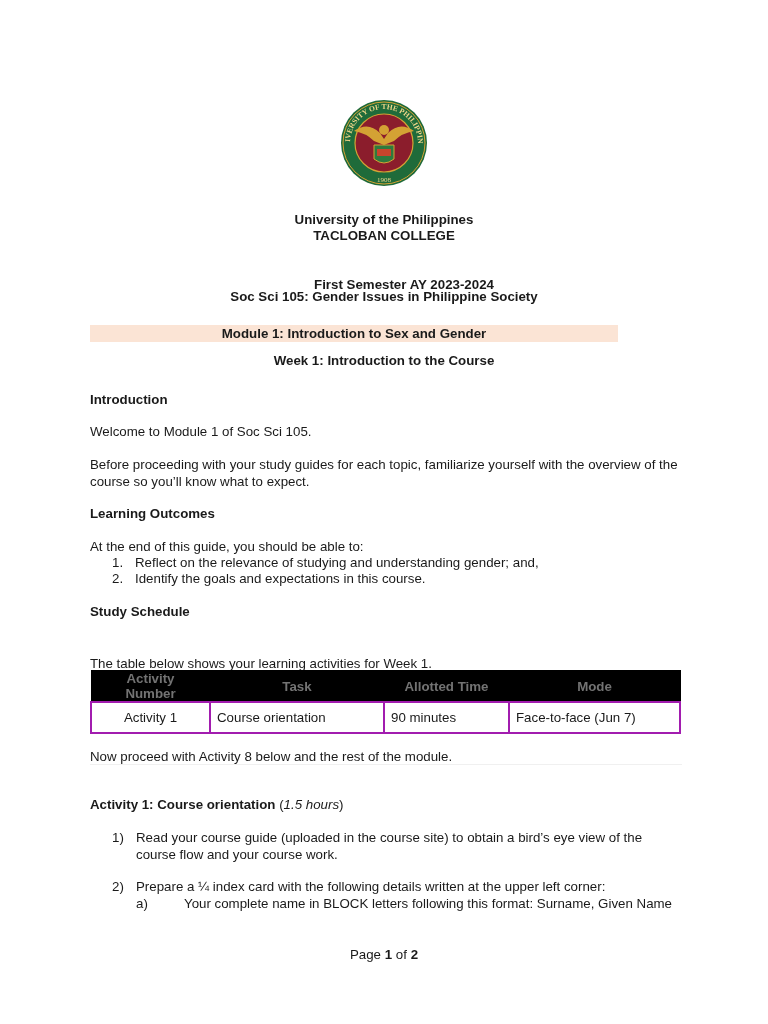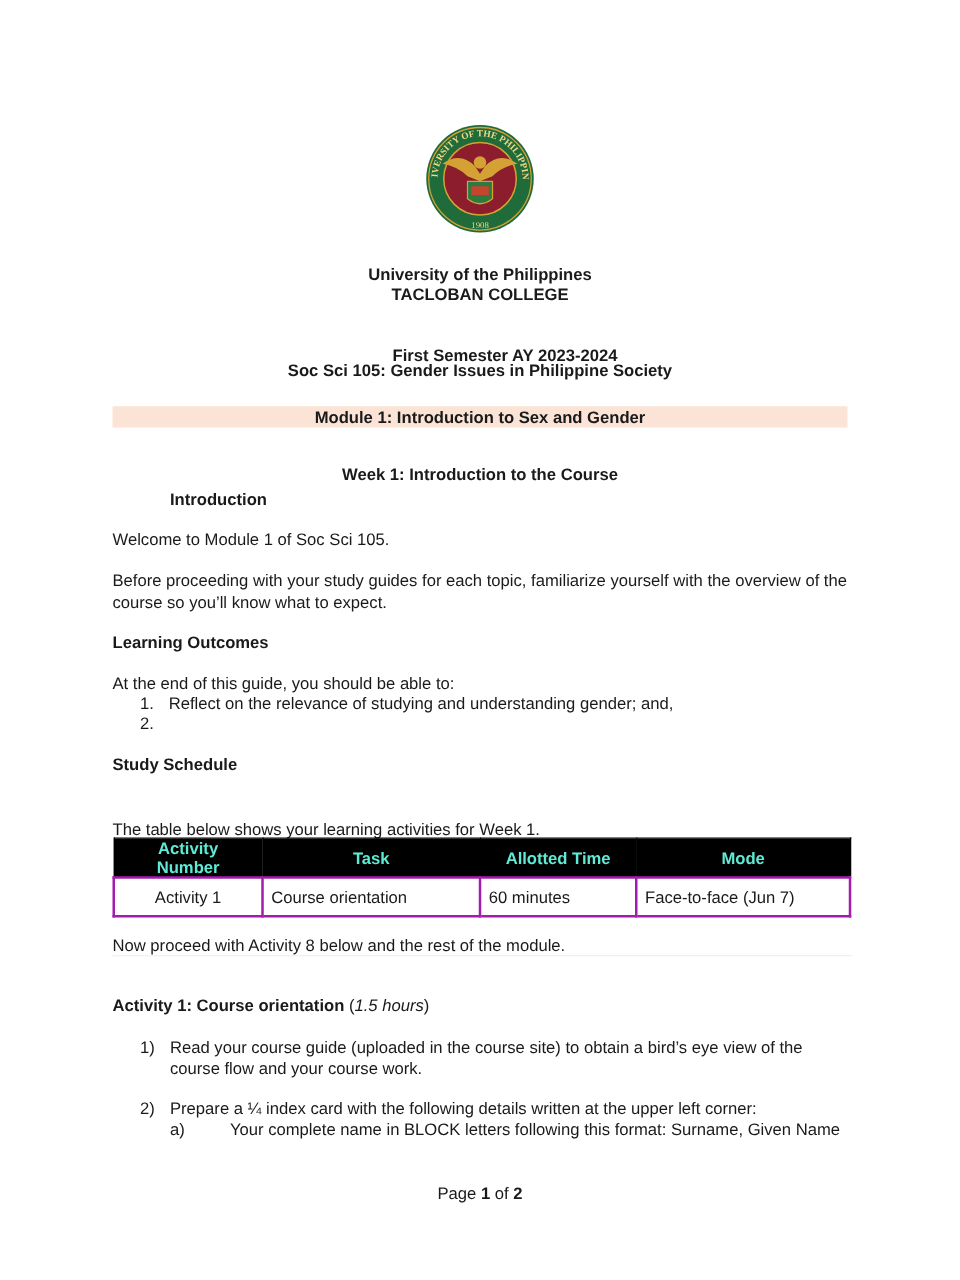--- a/index.html
+++ b/index.html
@@ -8,32 +8,32 @@
 
     .abs { position: absolute; }
     .center { left: 0; width: 768px; text-align: center; }
     .bold { font-weight: bold; }
 
     
     #seal { left: 340px; top: 99px; width: 88px; height: 88px; }
 
     .line { line-height: 16px; white-space: nowrap; }
 
-    #module-banner { left: 90px; top: 325px; width: 588px; height: 17px; background: #fbe4d5; }
+    #module-banner { left: 90px; top: 325px; width: 528px; height: 17px; background: #fbe4d5; }
     #module-banner span { display: block; text-align: center; line-height: 17px; font-weight: bold; }
 
     .para { left: 90px; width: 592px; line-height: 16.5px; }
 
     ol.outcomes { list-style: none; }
     ol.outcomes li { position: relative; padding-left: 45px; line-height: 15.5px; }
     ol.outcomes li .num { position: absolute; left: 22px; }
 
     
     #schedule-table { left: 90px; top: 670px; width: 589px; border-collapse: collapse; table-layout: fixed; }
-    #schedule-table th { background: #000000; color: #5eead4; font-weight: bold; height: 30px; text-align: center; border: 1px solid #000; padding: 0 12px; }
+    #schedule-table th { background: #000000; color: #737373; font-weight: bold; height: 30px; text-align: center; border: 1px solid #000; padding: 0 12px; }
     #schedule-table td { height: 31px; border: 2px solid #a21caf; padding: 0 6px; }
     #schedule-table td.c { text-align: center; }
 
     .divider-faint { left: 90px; top: 764px; width: 592px; height: 1px; background: #f0f0f0; }
 
     .act-list .item { position: absolute; left: 112px; width: 570px; line-height: 16.5px; }
     .act-list .item .n { position: absolute; left: 0; }
     .act-list .item .t { display: block; padding-left: 24px; }
     .sub-item { position: absolute; left: 112px; width: 570px; line-height: 16.5px; }
     .sub-item .n { position: absolute; left: 24px; }
@@ -65,35 +65,36 @@
 
 <div class="abs center bold line" style="top:212px;">University of the Philippines</div>
 <div class="abs center bold line" style="top:228px;">TACLOBAN COLLEGE</div>
 <div class="abs center bold line" style="top:261px;margin-top:28px;">Soc Sci 105: Gender Issues in Philippine Society</div>
 <div class="abs center bold line" style="top:277px;margin-left:20px;">First Semester AY 2023-2024</div>
 
 <div id="module-banner" class="abs">
   <span>Module 1: Introduction to Sex and Gender</span>
 </div>
 
-<div class="abs center bold line" style="top:372px;">Week 1: Introduction to the Course</div>
+<div class="abs center bold line" style="top:353px;">Week 1: Introduction to the Course</div>
 
-<div class="abs para bold" style="top:392px;margin-left:46px;">Introduction</div>
+<div class="abs para bold" style="top:392px;">Introduction</div>
 <div class="abs para" style="top:424px;">Welcome to Module 1 of Soc Sci 105.</div>
 <div class="abs para" style="top:457px;">Before proceeding with your study guides for each topic, familiarize yourself with the overview of the course so you’ll know what to expect.</div>
 
 <div class="abs para bold" style="top:506px;">Learning Outcomes</div>
 <div class="abs para" style="top:539px;">At the end of this guide, you should be able to:</div>
 <ol class="abs para outcomes" style="top:555px;">
   <li>
     <span class="num">1.</span>
     <span>Reflect on the relevance of studying and understanding gender; and,</span>
   </li>
   <li>
     <span class="num">2.</span>
+    <span>Identify the goals and expectations in this course.</span>
   </li>
 </ol>
 
 <div class="abs para bold" style="top:604px;">Study Schedule</div>
 <div class="abs para" style="top:656px;">The table below shows your learning activities for Week 1.</div>
 
 <table id="schedule-table" class="abs">
   <colgroup>
     <col style="width:119px">
       <col style="width:174px">
@@ -105,21 +106,21 @@
       <th>Activity Number</th>
       <th>Task</th>
       <th>Allotted Time</th>
       <th>Mode</th>
     </tr>
   </thead>
   <tbody>
     <tr>
       <td class="c">Activity 1</td>
       <td>Course orientation</td>
-      <td>60 minutes</td>
+      <td>90 minutes</td>
       <td>Face-to-face (Jun 7)</td>
     </tr>
   </tbody>
 </table>
 
 <div class="abs para" style="top:749px;">Now proceed with Activity 8 below and the rest of the module.</div>
 <div class="abs divider-faint"></div>
 
 <div class="abs para" style="top:797px;">
   <span class="bold">Activity 1: Course orientation</span>

